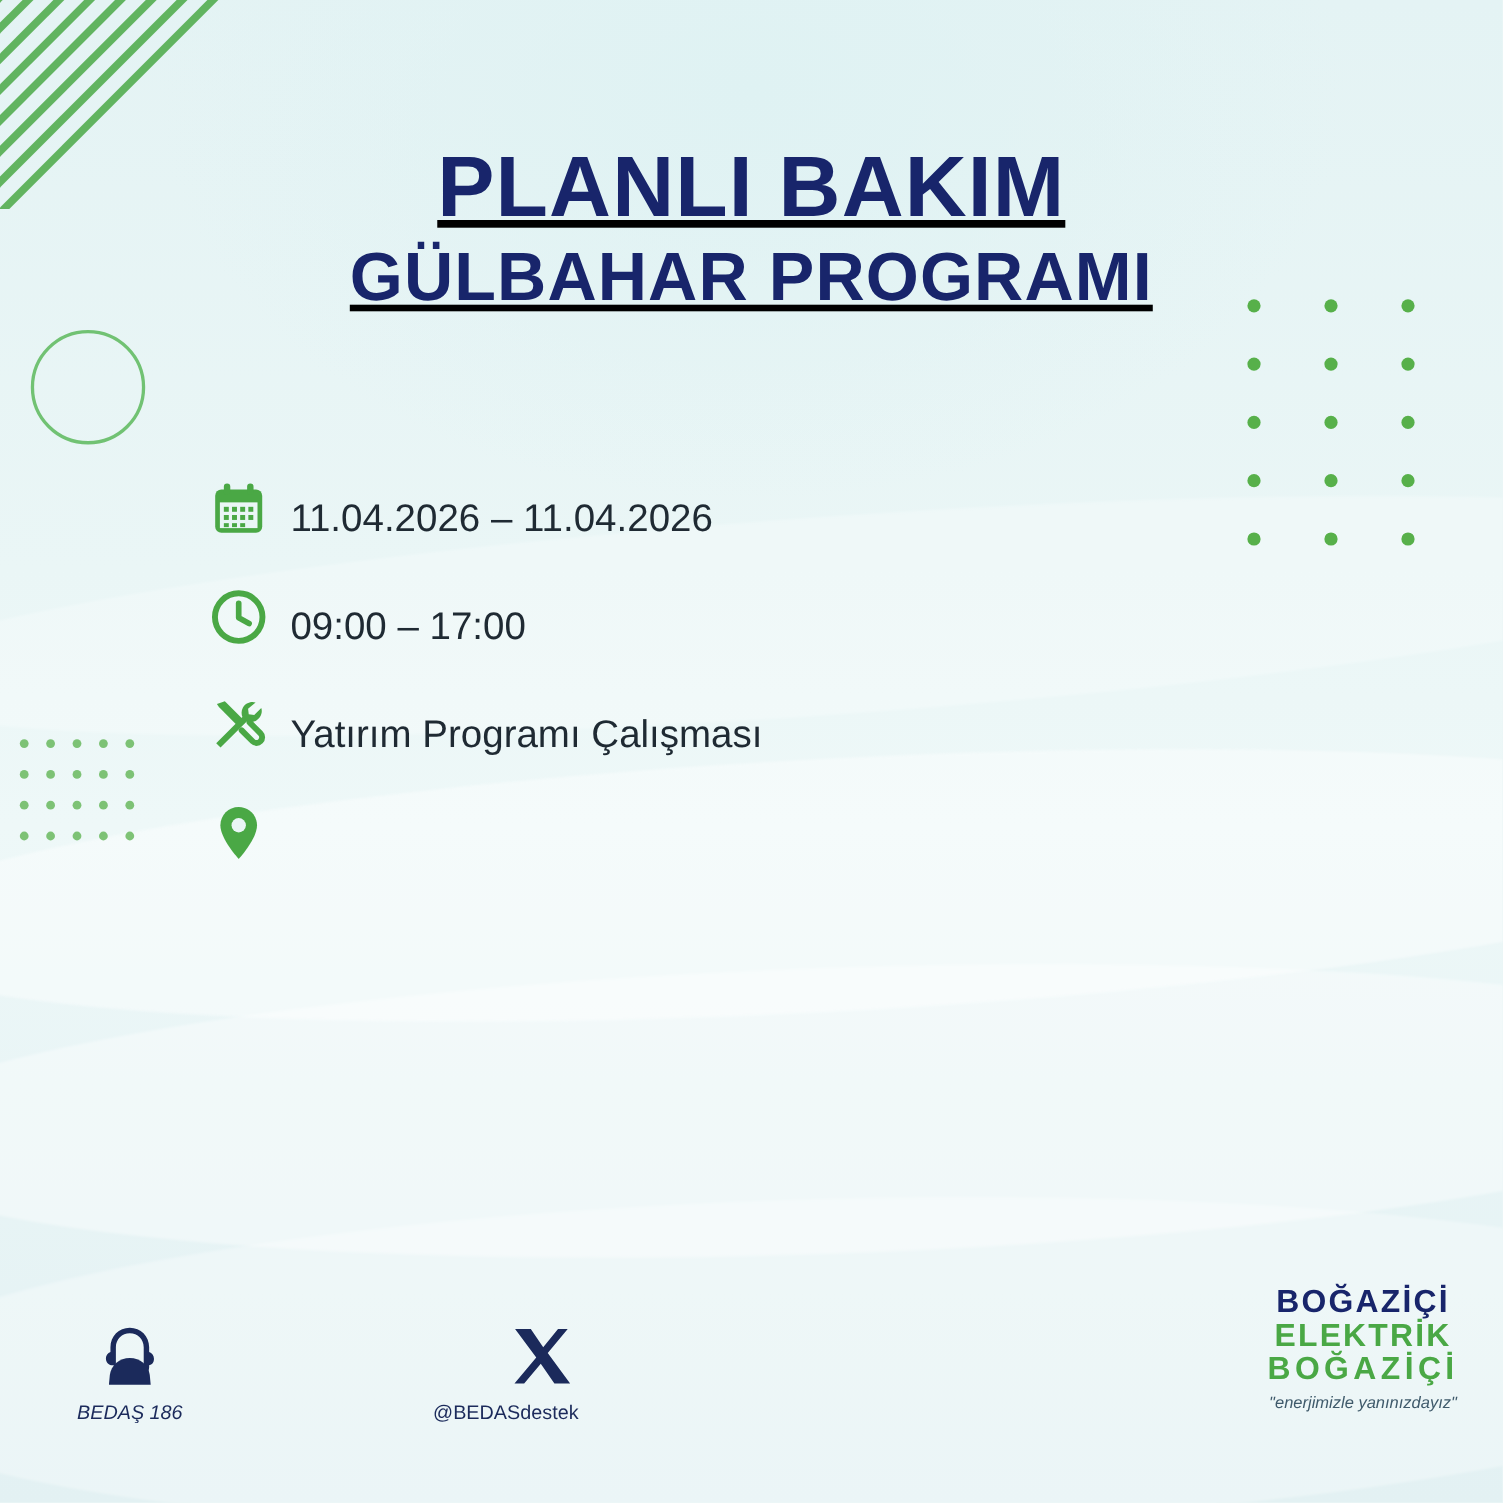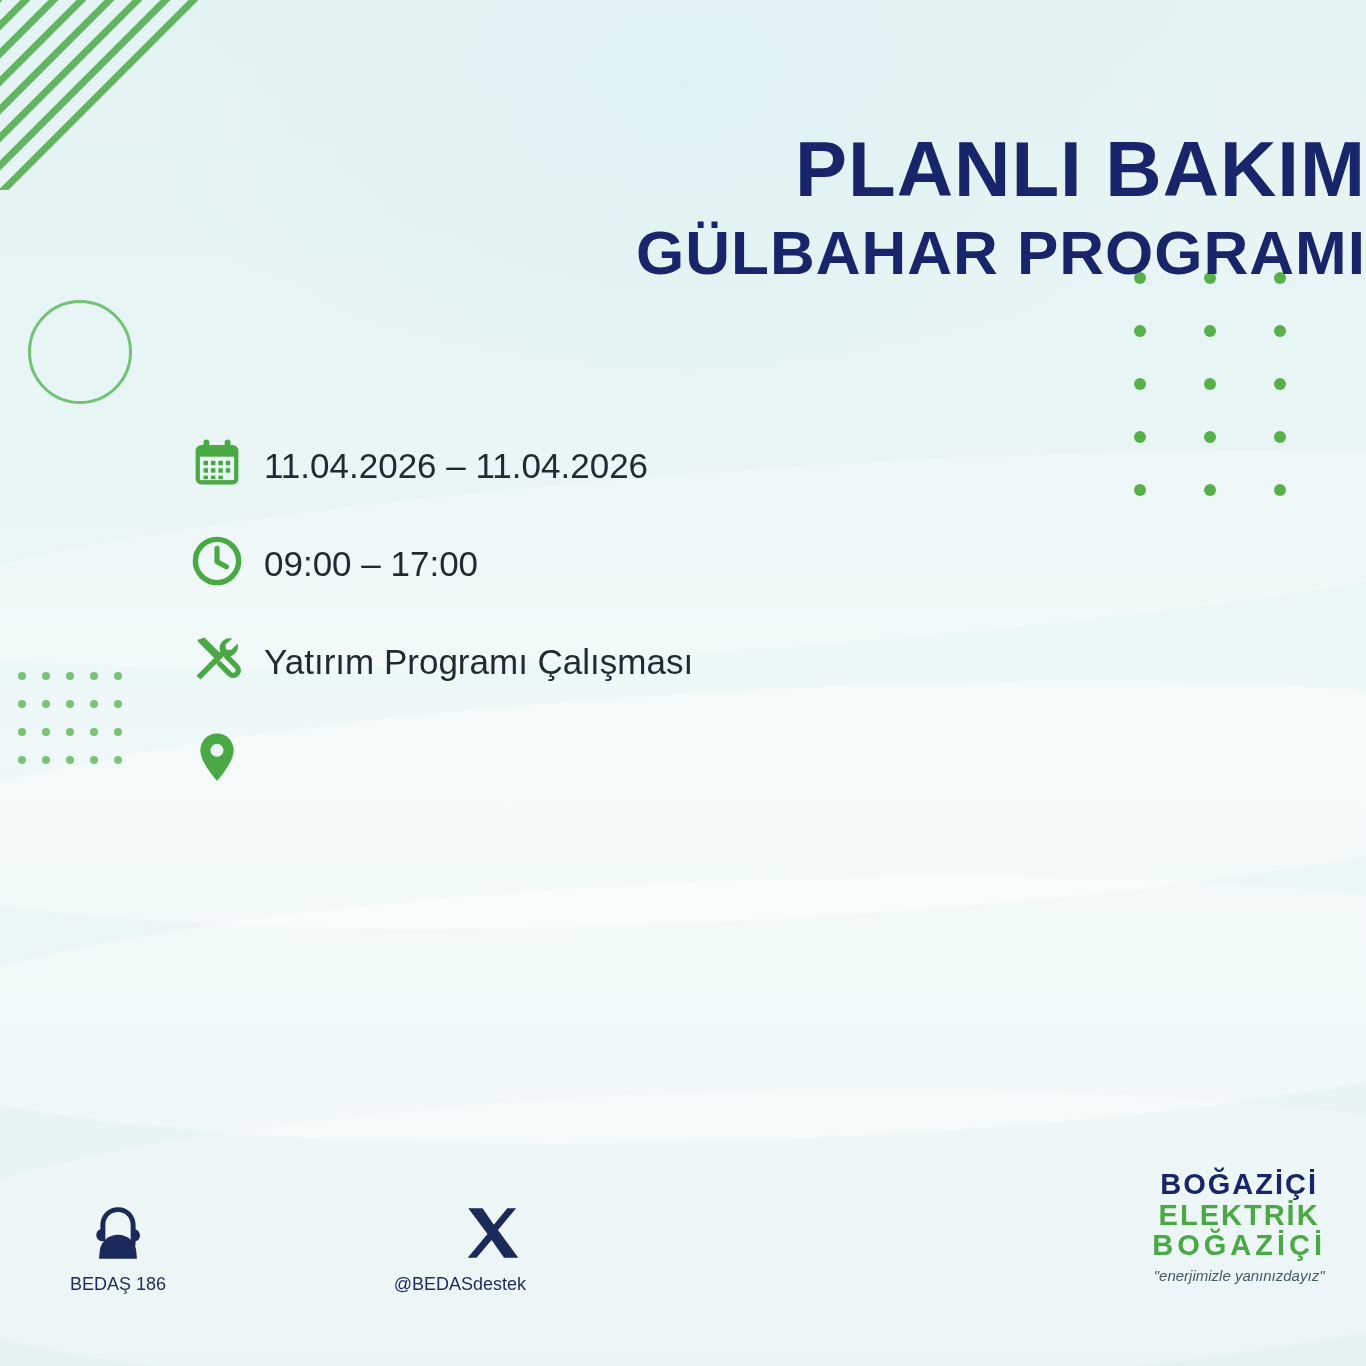--- a/index.html
+++ b/index.html
@@ -83,21 +83,22 @@
     grid-template-columns: repeat(5, 24px);
     grid-template-rows: repeat(4, 28px);
   }
   .dots.left span { width: 8px; height: 8px; opacity: .75; }
 
   
   .title-wrap {
     position: absolute;
     top: 130px;
     left: 0; right: 0;
-    text-align: right;
+    text-align: center;
+    text-decoration: underline;
   }
   .title-main {
     font-size: 78px;
     font-weight: bold;
     color: #18256b;
     letter-spacing: 1px;
     line-height: 1;
   }
   .title-sub {
     margin-top: 14px;
@@ -110,21 +111,21 @@
 
   
   .info {
     position: absolute;
     top: 432px;
     left: 190px;
     right: 120px;
   }
   .row {
     display: flex;
-    align-items: center;
+    align-items: flex-end;
     margin-bottom: 36px;
   }
   .row .ico {
     flex: 0 0 74px;
     height: 62px;
     display: flex;
     align-items: center;
     justify-content: flex-start;
   }
   .row .txt {
@@ -147,21 +148,21 @@
     position: absolute;
     text-align: center;
     color: #1b2a5b;
     font-size: 18px;
   }
   .foot-item .glyph {
     display: block;
     height: 66px;
     margin-bottom: 8px;
   }
-  .foot-1 { left: 58px; width: 120px; }
+  .foot-1 { left: 58px; width: 120px; font-style: italic; }
   .foot-2 { left: 196px; width: 150px; }
   .foot-3 { left: 356px; width: 170px; text-align: right; }
 
   .brand {
     position: absolute;
     right: 40px;
     bottom: 46px;
     text-align: center;
     line-height: 1.06;
   }

